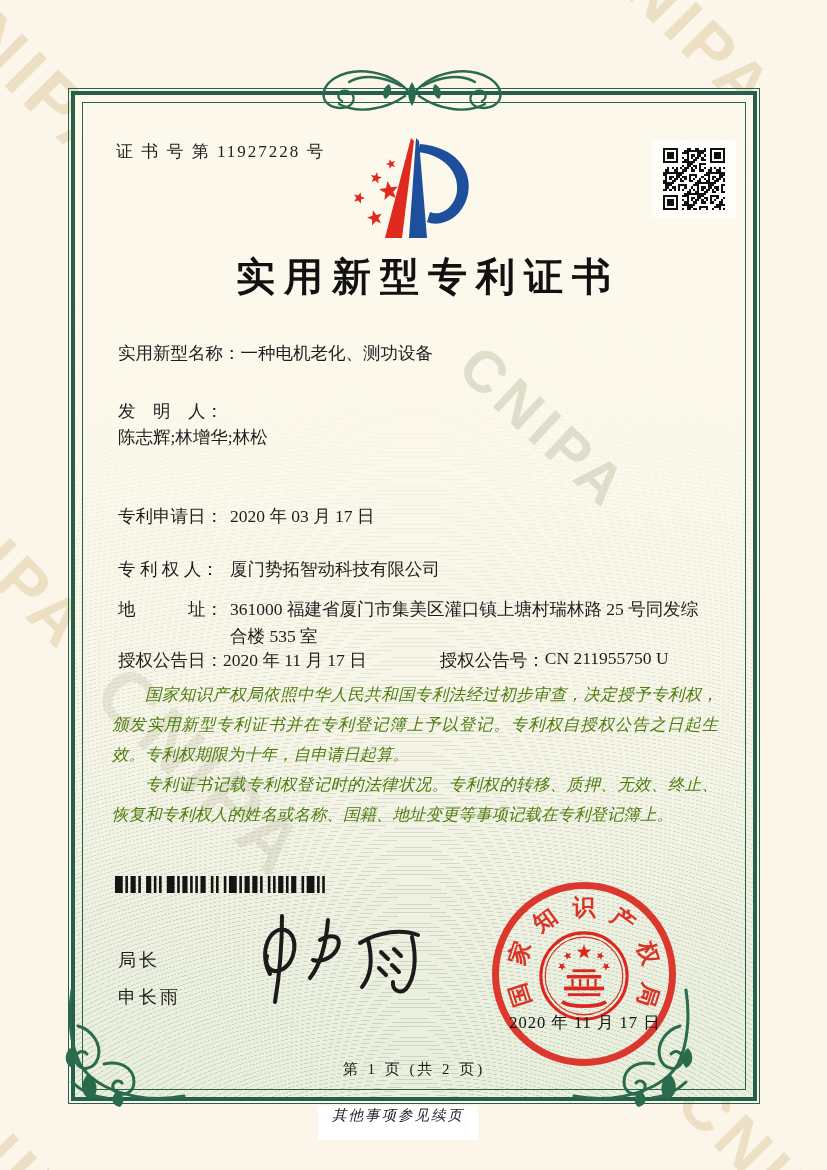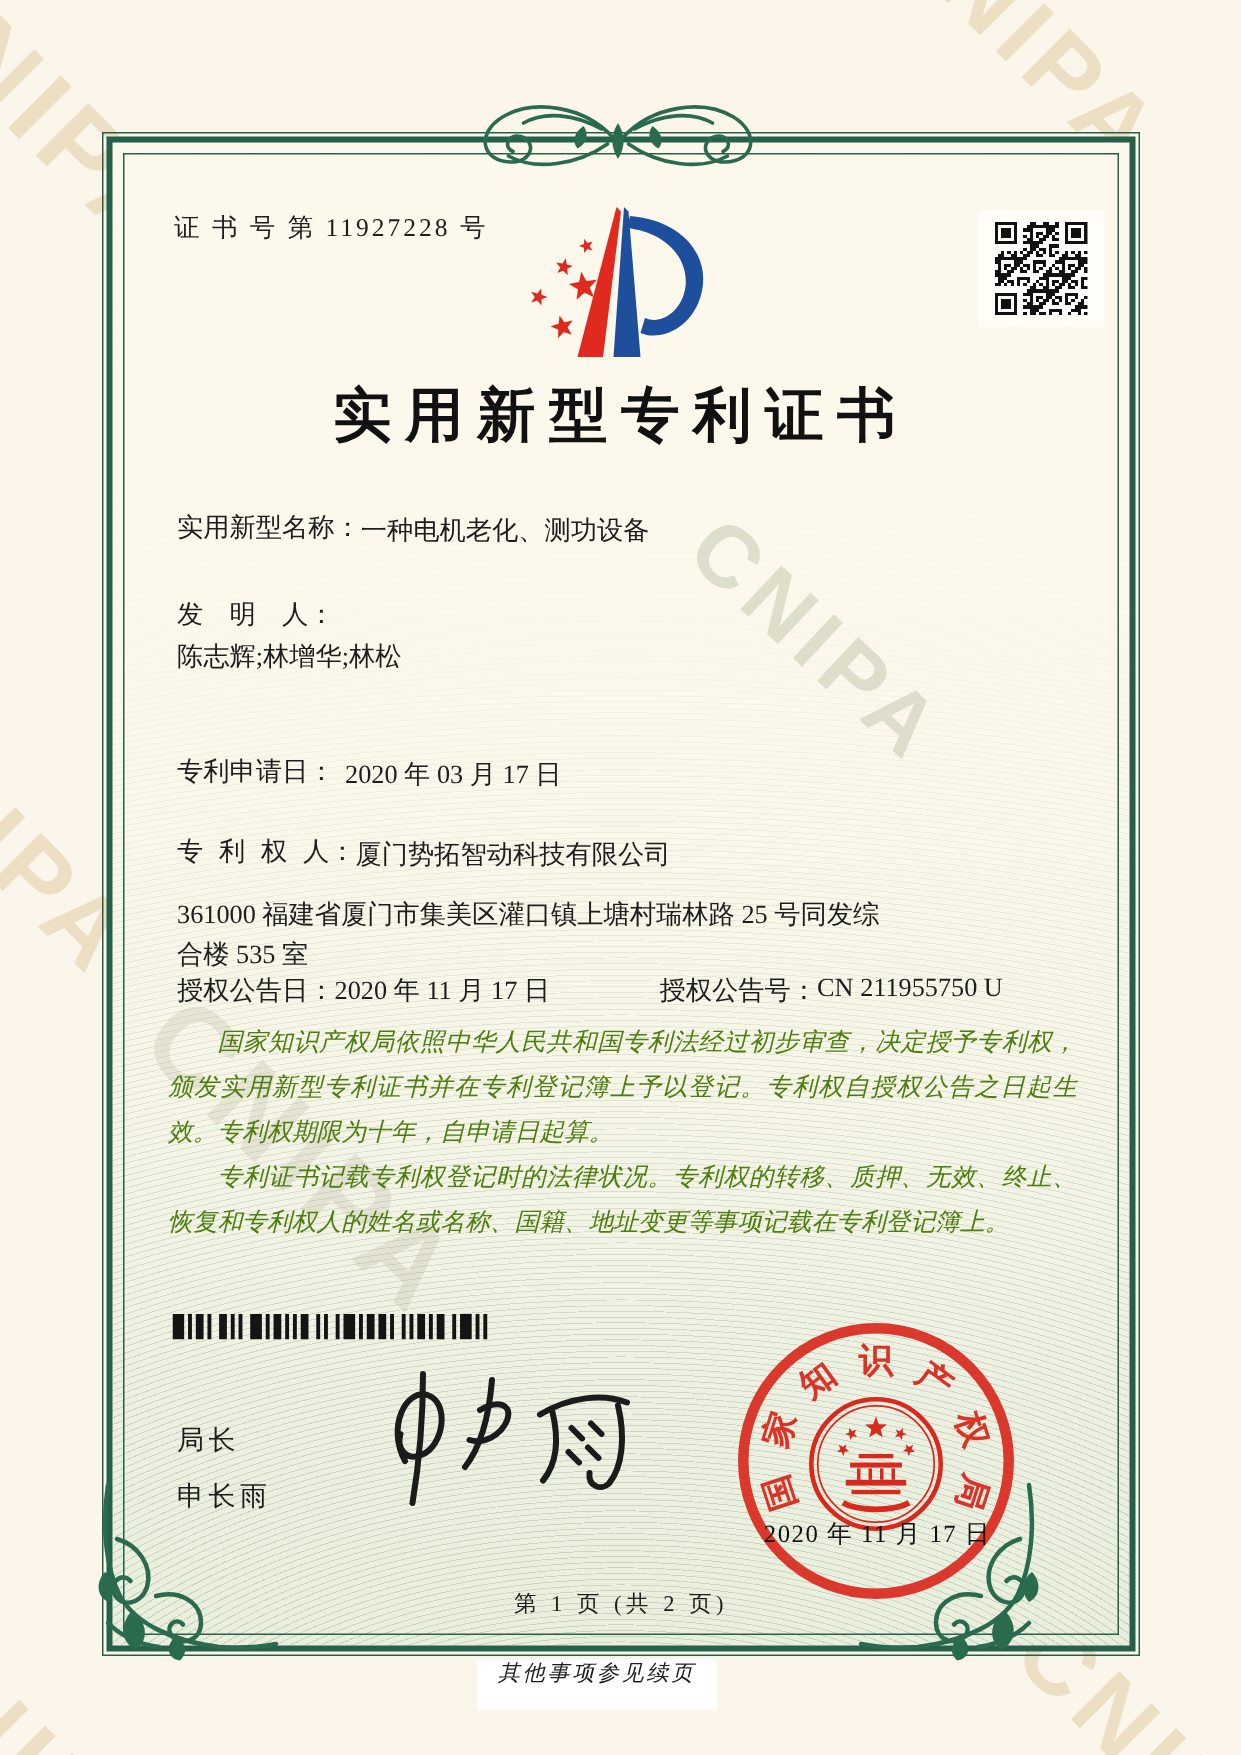--- a/index.html
+++ b/index.html
@@ -35,24 +35,24 @@
   .frame-inner{
     position:absolute;inset:7px;border:1px solid #26604a;pointer-events:none;
   }
   .ornament{position:absolute;z-index:3;}
   
   .abs{position:absolute;z-index:4;}
   .cert-number{left:116px;top:140px;font-size:17px;letter-spacing:2px;}
   .logo{left:345px;top:134px;width:135px;height:112px;}
   .qr-box{left:652px;top:140px;width:84px;height:78px;background:#fffdf8;
           display:flex;align-items:center;justify-content:center;}
-  .title{left:68px;top:250px;width:692px;text-align:center;
+  .title{left:82px;top:250px;width:692px;text-align:center;
          font-size:39px;font-weight:bold;letter-spacing:9px;color:#111;}
   .frow{left:118px;display:flex;width:606px;font-size:17.5px;line-height:1.5;}
-  .flabel{min-width:112px;flex:none;white-space:nowrap;font-family:Liberation Mono, monospace;}
+  .flabel{min-width:112px;flex:none;white-space:nowrap;}
   .fvalue{flex:1;}
   .addr .fvalue{line-height:1.55;}
   .grant-row{left:118px;display:flex;width:620px;font-size:17.5px;white-space:nowrap;}
   .grant-row .g2l{margin-left:73px;}
   .paras{left:112px;top:680px;width:606px;font-size:16.5px;line-height:1.82;
          text-align:justify;font-style:italic;color:#4d7c0f;}
   .paras p{margin:0;text-indent:2em;}
   .barcode{left:115px;top:876px;width:215px;height:17px;}
   .signoff-title{left:118px;top:948px;font-size:18px;letter-spacing:3px;
                  font-family:"Liberation Sans","DejaVu Sans",sans-serif;}
@@ -498,20 +498,21 @@
   </div>
   <div class="abs frow" style="top:503px;">
     <span class="flabel">专利申请日：</span>
     <span class="fvalue">2020 年 03 月 17 日</span>
   </div>
   <div class="abs frow" style="top:556px;">
     <span class="flabel">专 利 权 人：</span>
     <span class="fvalue">厦门势拓智动科技有限公司</span>
   </div>
   <div class="abs frow addr" style="top:596px;">
+    <span class="flabel">地　　　址：</span>
     <span class="fvalue" style="max-width:482px;">361000 福建省厦门市集美区灌口镇上塘村瑞林路 25 号同发综合楼 535 室</span>
   </div>
 
   <div class="abs grant-row" style="top:648px;">
     <span class="g1l">授权公告日：</span>
     <span class="g1v">2020 年 11 月 17 日</span>
     <span class="g2l">授权公告号：</span>
     <span class="g2v">CN 211955750 U</span>
   </div>
 

